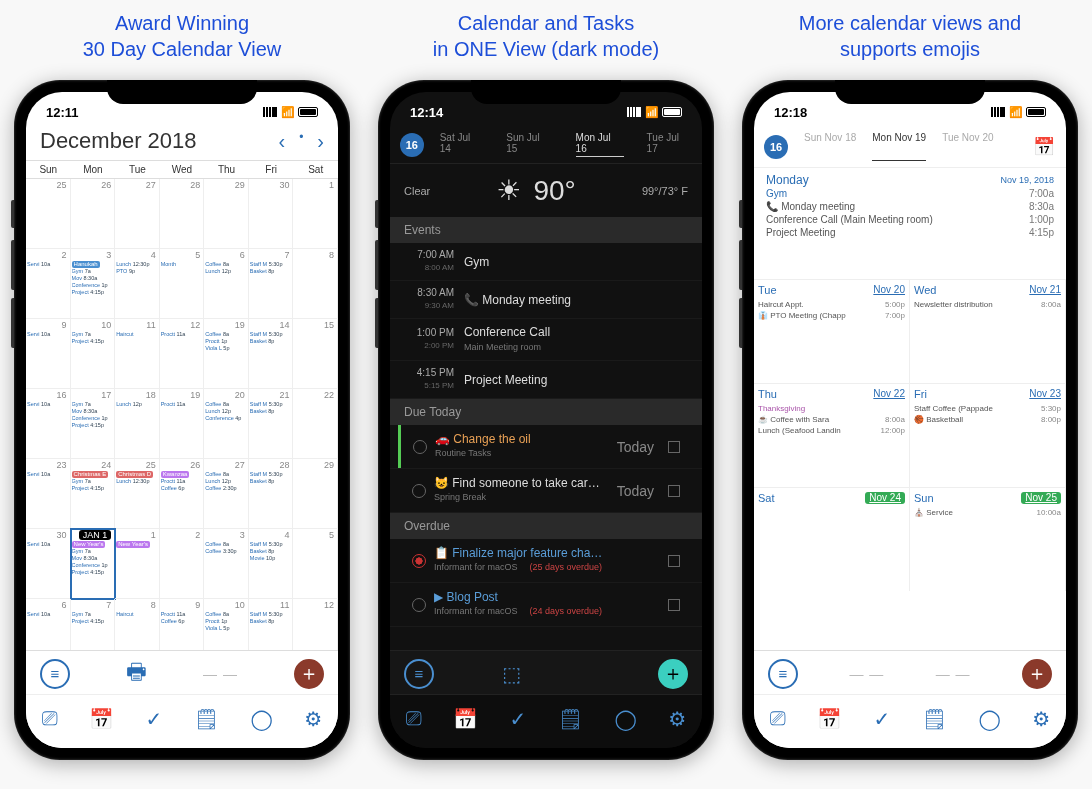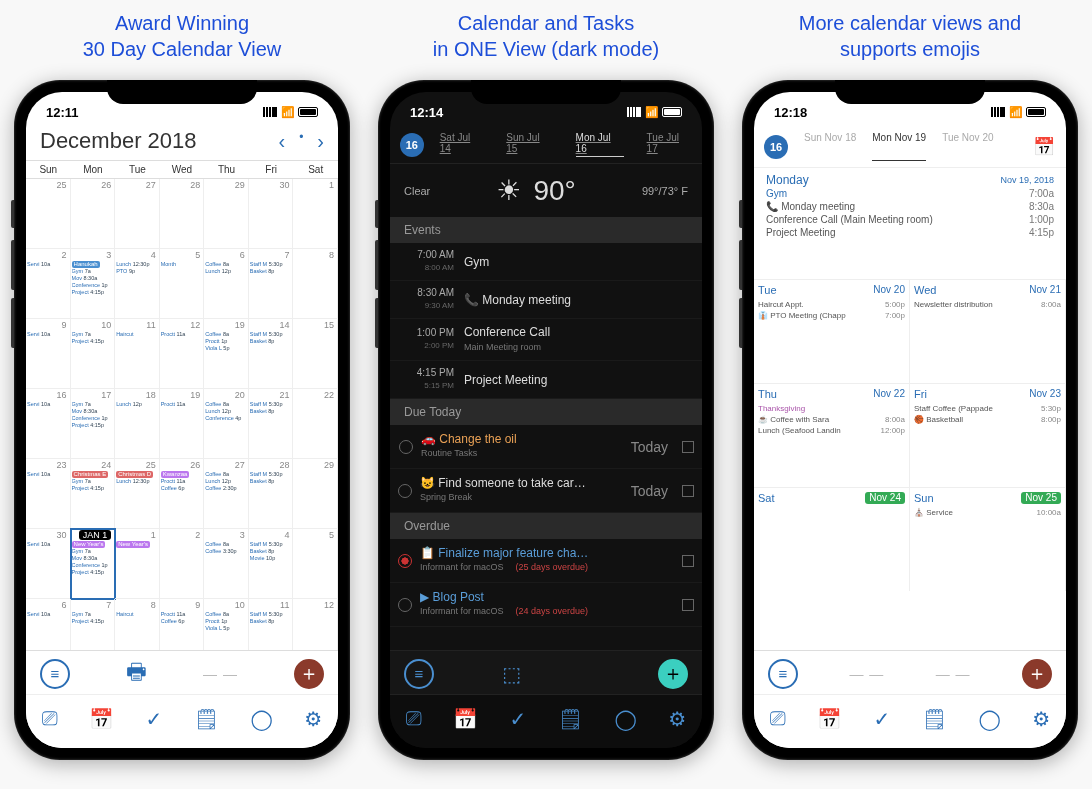--- a/index.html
+++ b/index.html
@@ -49,21 +49,21 @@
 .p2-badge{ width:24px;height:24px;border-radius:12px;background:#2a6db4;color:#fff;display:flex;align-items:center;justify-content:center;font-size:11px;font-weight:600;}
 .p2-top .sel{ color:#ddd; border-bottom:1px solid #ccc; padding-bottom:2px;}
 .p2-weather{display:flex;align-items:center;justify-content:space-between;padding:10px 14px;color:#aaa;font-size:11px;}
 .p2-weather .big{font-size:28px;font-weight:200;color:#ddd;display:flex;gap:12px;align-items:center;}
 .sect-head{background:#2a2a2a;color:#999;font-size:12px;padding:6px 14px;}
 .p2-ev{display:flex;padding:6px 14px;border-bottom:1px solid #1a1a1a;gap:10px;align-items:center;}
 .p2-ev .time{font-size:10px;color:#aaa;width:50px;text-align:right;line-height:12px;}
 .p2-ev .time .sub{color:#666;font-size:8px;}
 .p2-ev .body{flex:1;font-size:12px;color:#ddd;line-height:14px;}
 .p2-ev .body .sub{color:#777;font-size:9px;}
-.p2-task{display:flex;align-items:center;padding:8px 8px;gap:8px;border-bottom:1px solid #1a1a1a;}
+.p2-task{display:flex;align-items:center;padding:8px 22px;gap:8px;border-bottom:1px solid #1a1a1a;}
 .p2-task .chk{width:14px;height:14px;border:1px solid #666;border-radius:7px;}
 .p2-task .chk.red{border-color:#c33;background:radial-gradient(circle,#c33 40%,transparent 45%);}
 .p2-task .body{flex:1;font-size:12px;color:#ddd;line-height:13px;}
 .p2-task .body.orange{color:#e8a055;}
 .p2-task .body.blue{color:#5a9dd8;}
 .p2-task .body .sub{font-size:9px;color:#777;display:inline-block;}
 .p2-task .body .over{color:#c44;font-size:9px;margin-left:12px;}
 .p2-task .due{font-size:14px;color:#888;margin-right:6px;}
 .p2-task .box{width:12px;height:12px;border:1px solid #666;}
 .p2-task .bar{width:3px;align-self:stretch;margin:-8px 4px -8px -14px;}
@@ -76,21 +76,21 @@
 
 
 .p3-head-row{padding:5px 12px 0; color:#2a6db4; font-size:12px; display:flex;justify-content:space-between;align-items:center;}
 .p3-date{font-size:9px;color:#2a6db4;}
 .p3-agenda-item{display:flex;justify-content:space-between;font-size:10px;padding:1px 12px;color:#555;}
 .p3-agenda-item .t{color:#777;}
 .p3-agenda-item.link{color:#2a6db4;}
 .p3-grid{display:grid;grid-template-columns:1fr 1fr;}
 .p3-cell{border-top:1px solid #eee;border-right:1px solid #eee;height:104px;padding:4px;font-size:8px;overflow:hidden;}
 .p3-cell .day{color:#2a6db4;font-size:11px;display:flex;justify-content:space-between;margin-bottom:3px;}
-.p3-cell .day .d{color:#2a6db4;font-size:10px;}
+.p3-cell .day .d{color:#2a6db4;font-size:10px;text-decoration:underline;}
 .p3-cell .day .d.badge{background:#3a5;color:#fff;padding:0 4px;border-radius:3px;}
 .p3-row{display:flex;justify-content:space-between;font-size:8px;color:#555;line-height:11px;}
 .p3-row .tm{color:#888;}
 .p3-row.purple{color:#a5a;}
 </style>
 </head>
 <body>
 
 <div class="container">
 
@@ -455,21 +455,21 @@
         <div class="status-bar">
           <span>12:14</span>
           <div class="icons">
               <span class="signal"></span>
               <span>📶</span>
               <span class="battery"></span>
             </div>
         </div>
         <div class="p2-top">
           <span class="p2-badge">16</span>
-          <span id="p2tabs" style="display:flex;gap:23px;text-decoration:underline;">
+          <span id="p2tabs" style="display:flex;gap:23px;">
               <span>Sat  Jul 14</span>
               <span>Sun  Jul 15</span>
               <span class="sel">Mon  Jul 16</span>
               <span>Tue  Jul 17</span>
             </span>
         </div>
         <div class="p2-weather">
           <span>Clear</span>
           <div class="big">
               <span>☀</span>

